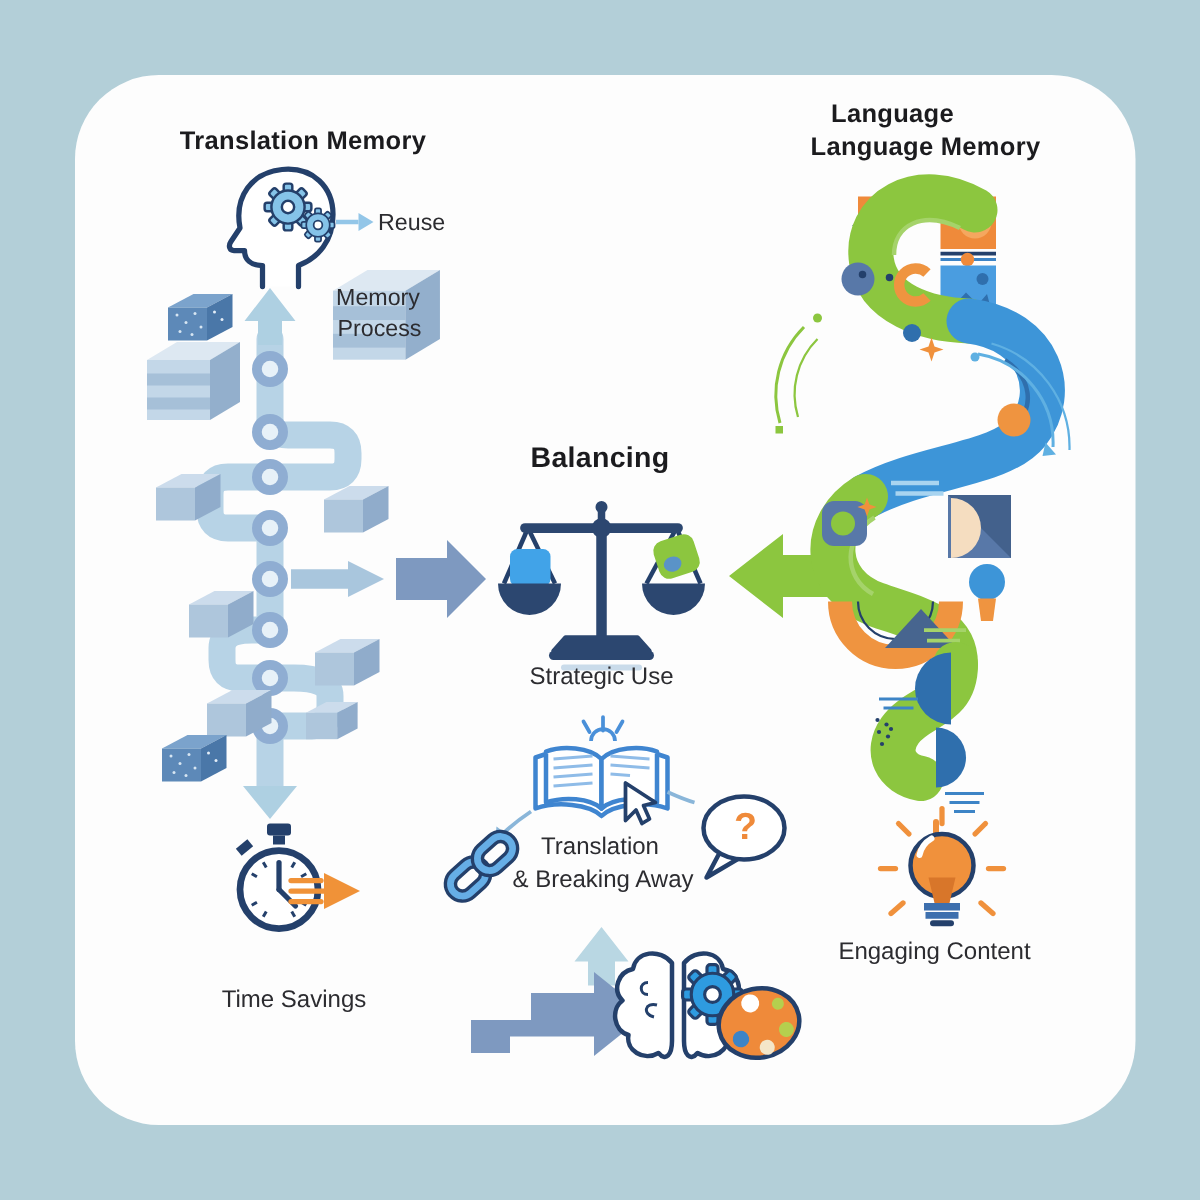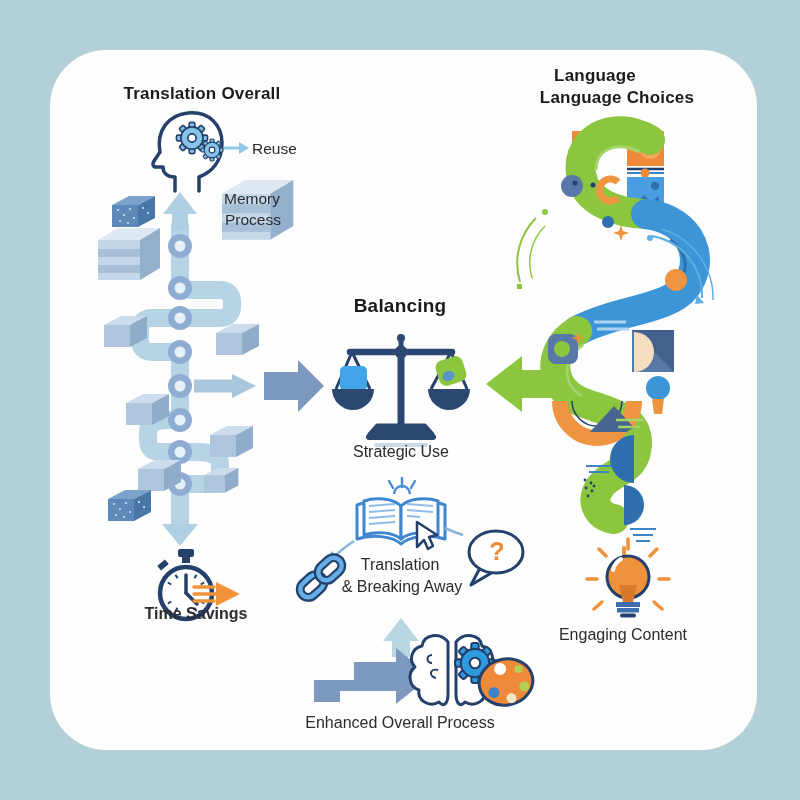--- a/index.html
+++ b/index.html
@@ -298,30 +298,29 @@
       </g>
       <circle cx="628" cy="577" r="21" fill="#f0913c" stroke="#24406b" stroke-width="3"></circle>
       <path d="M613,570 A17,17 0 0 1 621,559" fill="none" stroke="#ffffff" stroke-width="4" stroke-linecap="round"></path>
       <polygon points="619,585 637,585 633,602 623,602" fill="#d8762a"></polygon>
       <rect x="616" y="602" width="24" height="5" fill="#3d6fae"></rect>
       <rect x="617" y="608" width="22" height="4.5" fill="#3d6fae"></rect>
       <rect x="620" y="613.5" width="16" height="4" rx="2" fill="#24406b"></rect>
     </g>
   </svg>
 
-  <div class="label heading centered" style="left:202px;top:84px">Translation Overall</div>
+  <div class="label heading centered" style="left:202px;top:84px">Translation Memory</div>
   <div class="label small" style="left:252px;top:140px">Reuse</div>
   <div class="label small centered" style="left:252px;top:190px;font-weight:500">Memory</div>
   <div class="label small centered" style="left:253px;top:211px;font-weight:500">Process</div>
 
   <div class="label heading h-balancing centered" style="left:400px;top:295px">Balancing</div>
   <div class="label centered" style="left:401px;top:443px;font-weight:400">Strategic Use</div>
   <div class="label centered" style="left:400px;top:556px">Translation</div>
   <div class="label centered" style="left:402px;top:578px">&amp; Breaking Away</div>
   <div class="label qmark centered" style="left:497px;top:537px">?</div>
-  <div class="label centered" style="left:400px;top:714px;font-weight:500">Enhanced Overall Process</div>
 
   <div class="label heading centered" style="left:595px;top:66px">Language</div>
-  <div class="label heading centered" style="left:617px;top:88px">Language Choices</div>
-
-  <div class="label centered" style="left:196px;top:605px;font-weight:700">Time Savings</div>
+  <div class="label heading centered" style="left:617px;top:88px">Language Memory</div>
+
+  <div class="label centered" style="left:196px;top:658px;font-weight:400">Time Savings</div>
   <div class="label centered" style="left:623px;top:626px;font-weight:500">Engaging Content</div>
 </div>
 
 </body></html>

